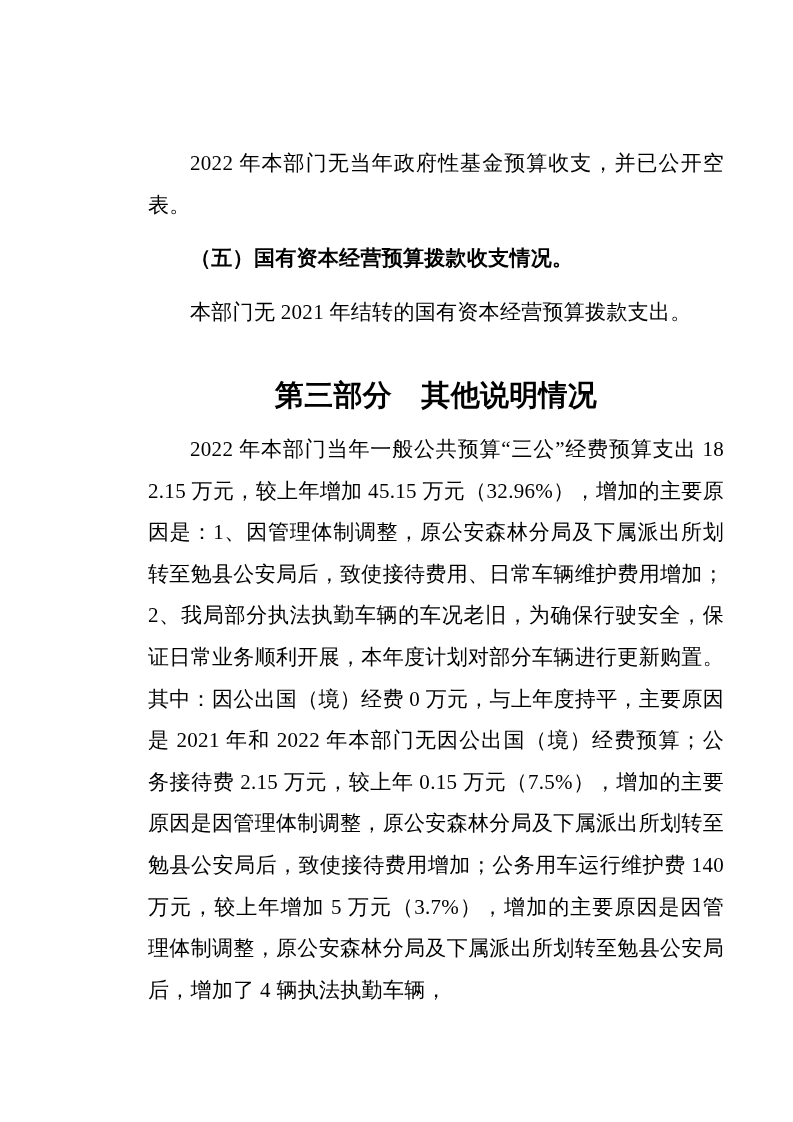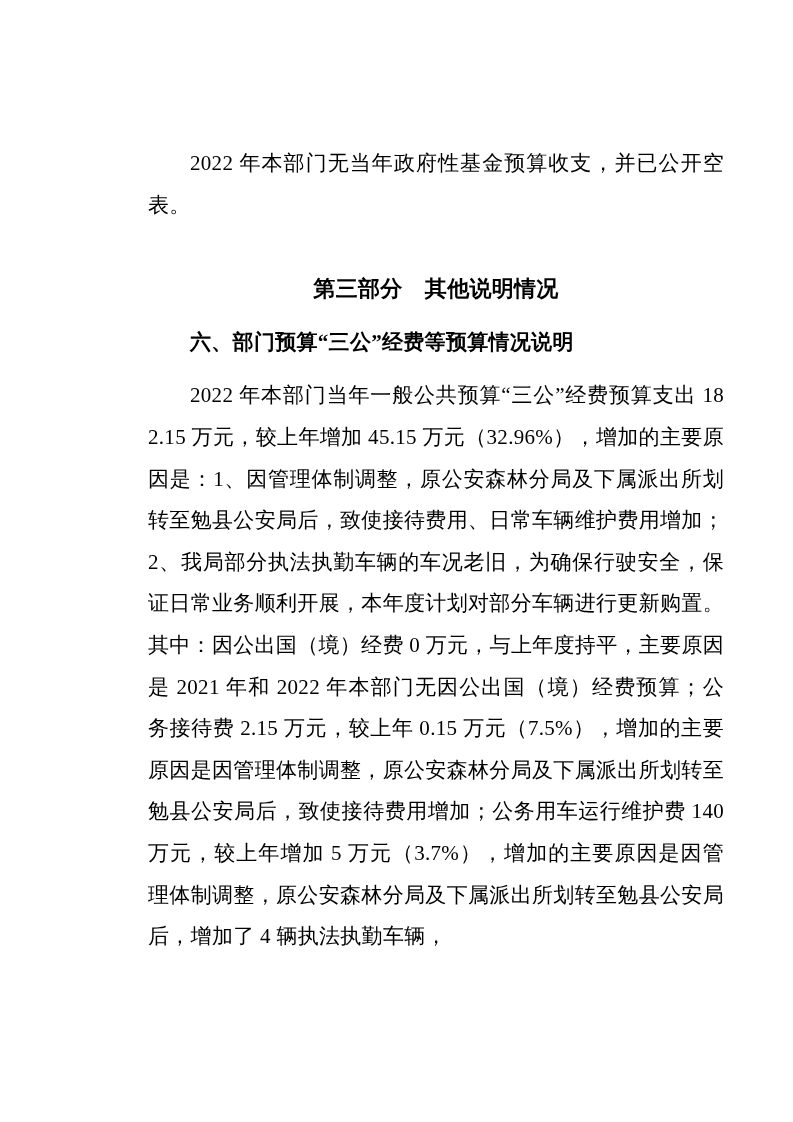--- a/index.html
+++ b/index.html
@@ -43,35 +43,36 @@
   .subsection-heading {
     text-indent: 2em;
     font-weight: bold;
   }
 
   .section-title {
     text-align: center;
     text-indent: 0;
     font-weight: bold;
     margin-top: 42px;
-    font-size: 22px;
+    font-size: 29px;
   }
 </style>
 </head>
 <body>
 
 <div class="page">
   <div class="content">
 
     <p class="block paragraph">2022 年本部门无当年政府性基金预算收支，并已公开空表。</p>
 
 
+    <p class="block subsection-heading">（五）国有资本经营预算拨款收支情况。</p>
 
 
+    <p class="block paragraph">本部门无 2021 年结转的国有资本经营预算拨款支出。</p>
 
     <p class="block section-title">第三部分　其他说明情况</p>
 
-    <p class="block subsection-heading">六、部门预算“三公”经费等预算情况说明</p>
 
     <p class="block paragraph">2022 年本部门当年一般公共预算“三公”经费预算支出 182.15 万元，较上年增加 45.15 万元（32.96%），增加的主要原因是：1、因管理体制调整，原公安森林分局及下属派出所划转至勉县公安局后，致使接待费用、日常车辆维护费用增加；2、我局部分执法执勤车辆的车况老旧，为确保行驶安全，保证日常业务顺利开展，本年度计划对部分车辆进行更新购置。其中：因公出国（境）经费 0 万元，与上年度持平，主要原因是 2021 年和 2022 年本部门无因公出国（境）经费预算；公务接待费 2.15 万元，较上年 0.15 万元（7.5%），增加的主要原因是因管理体制调整，原公安森林分局及下属派出所划转至勉县公安局后，致使接待费用增加；公务用车运行维护费 140 万元，较上年增加 5 万元（3.7%），增加的主要原因是因管理体制调整，原公安森林分局及下属派出所划转至勉县公安局后，增加了 4 辆执法执勤车辆，</p>
 
   </div>
 </div>
 
 </body></html>

